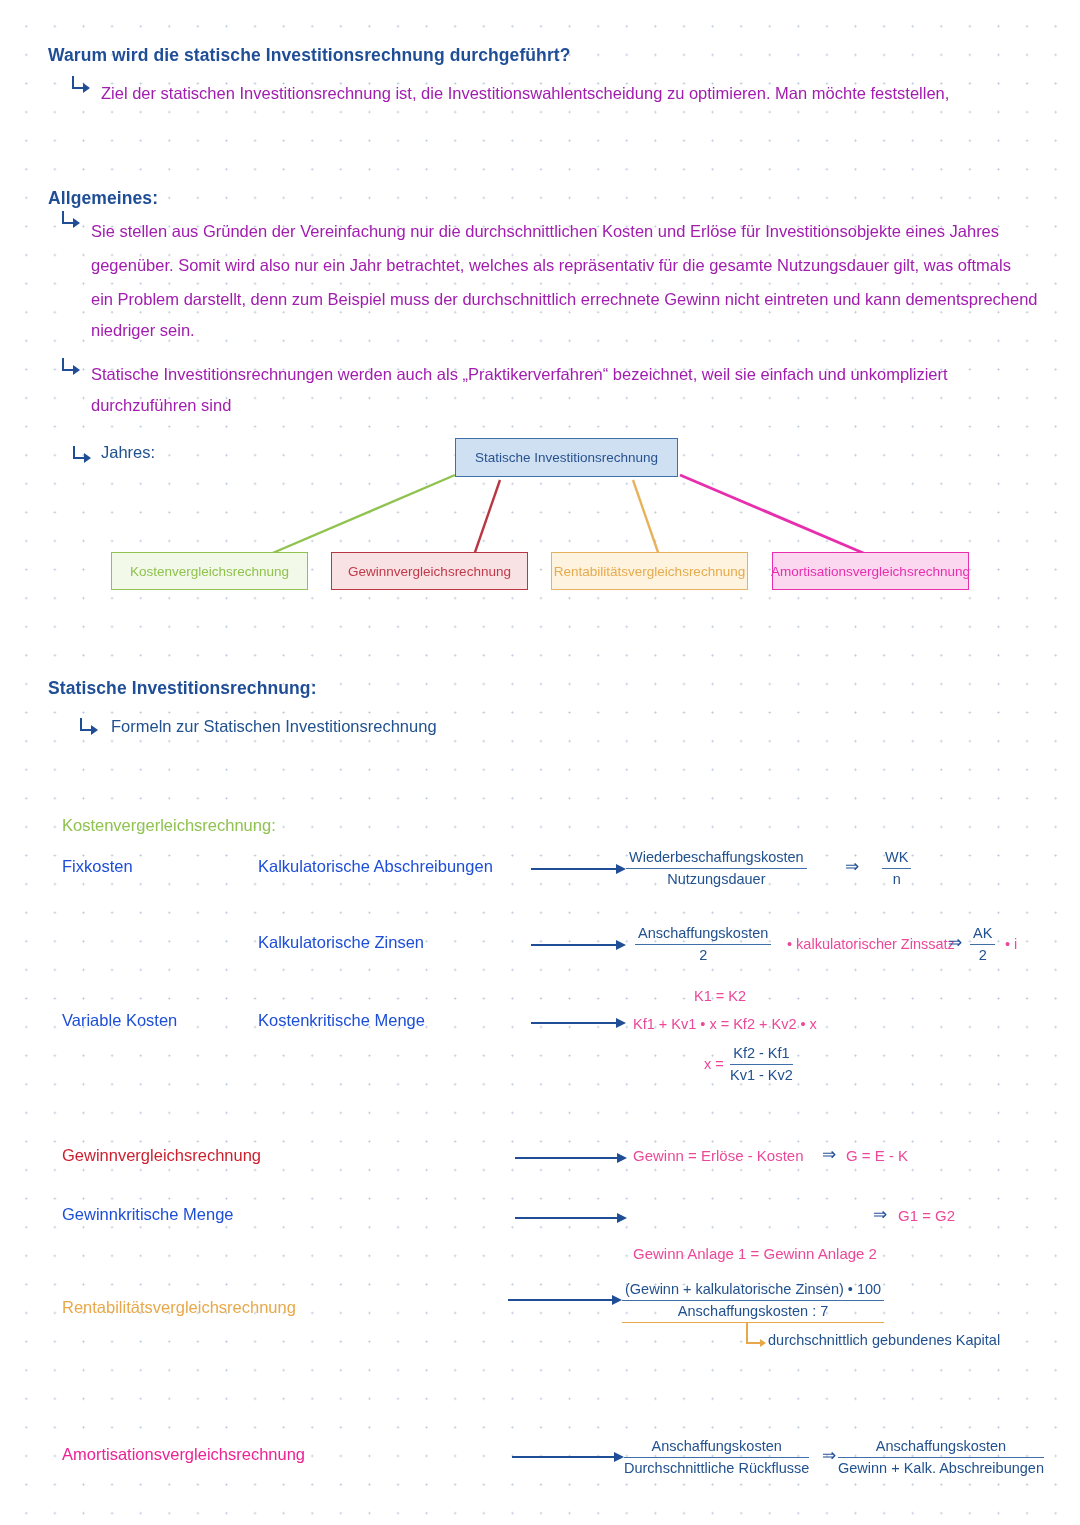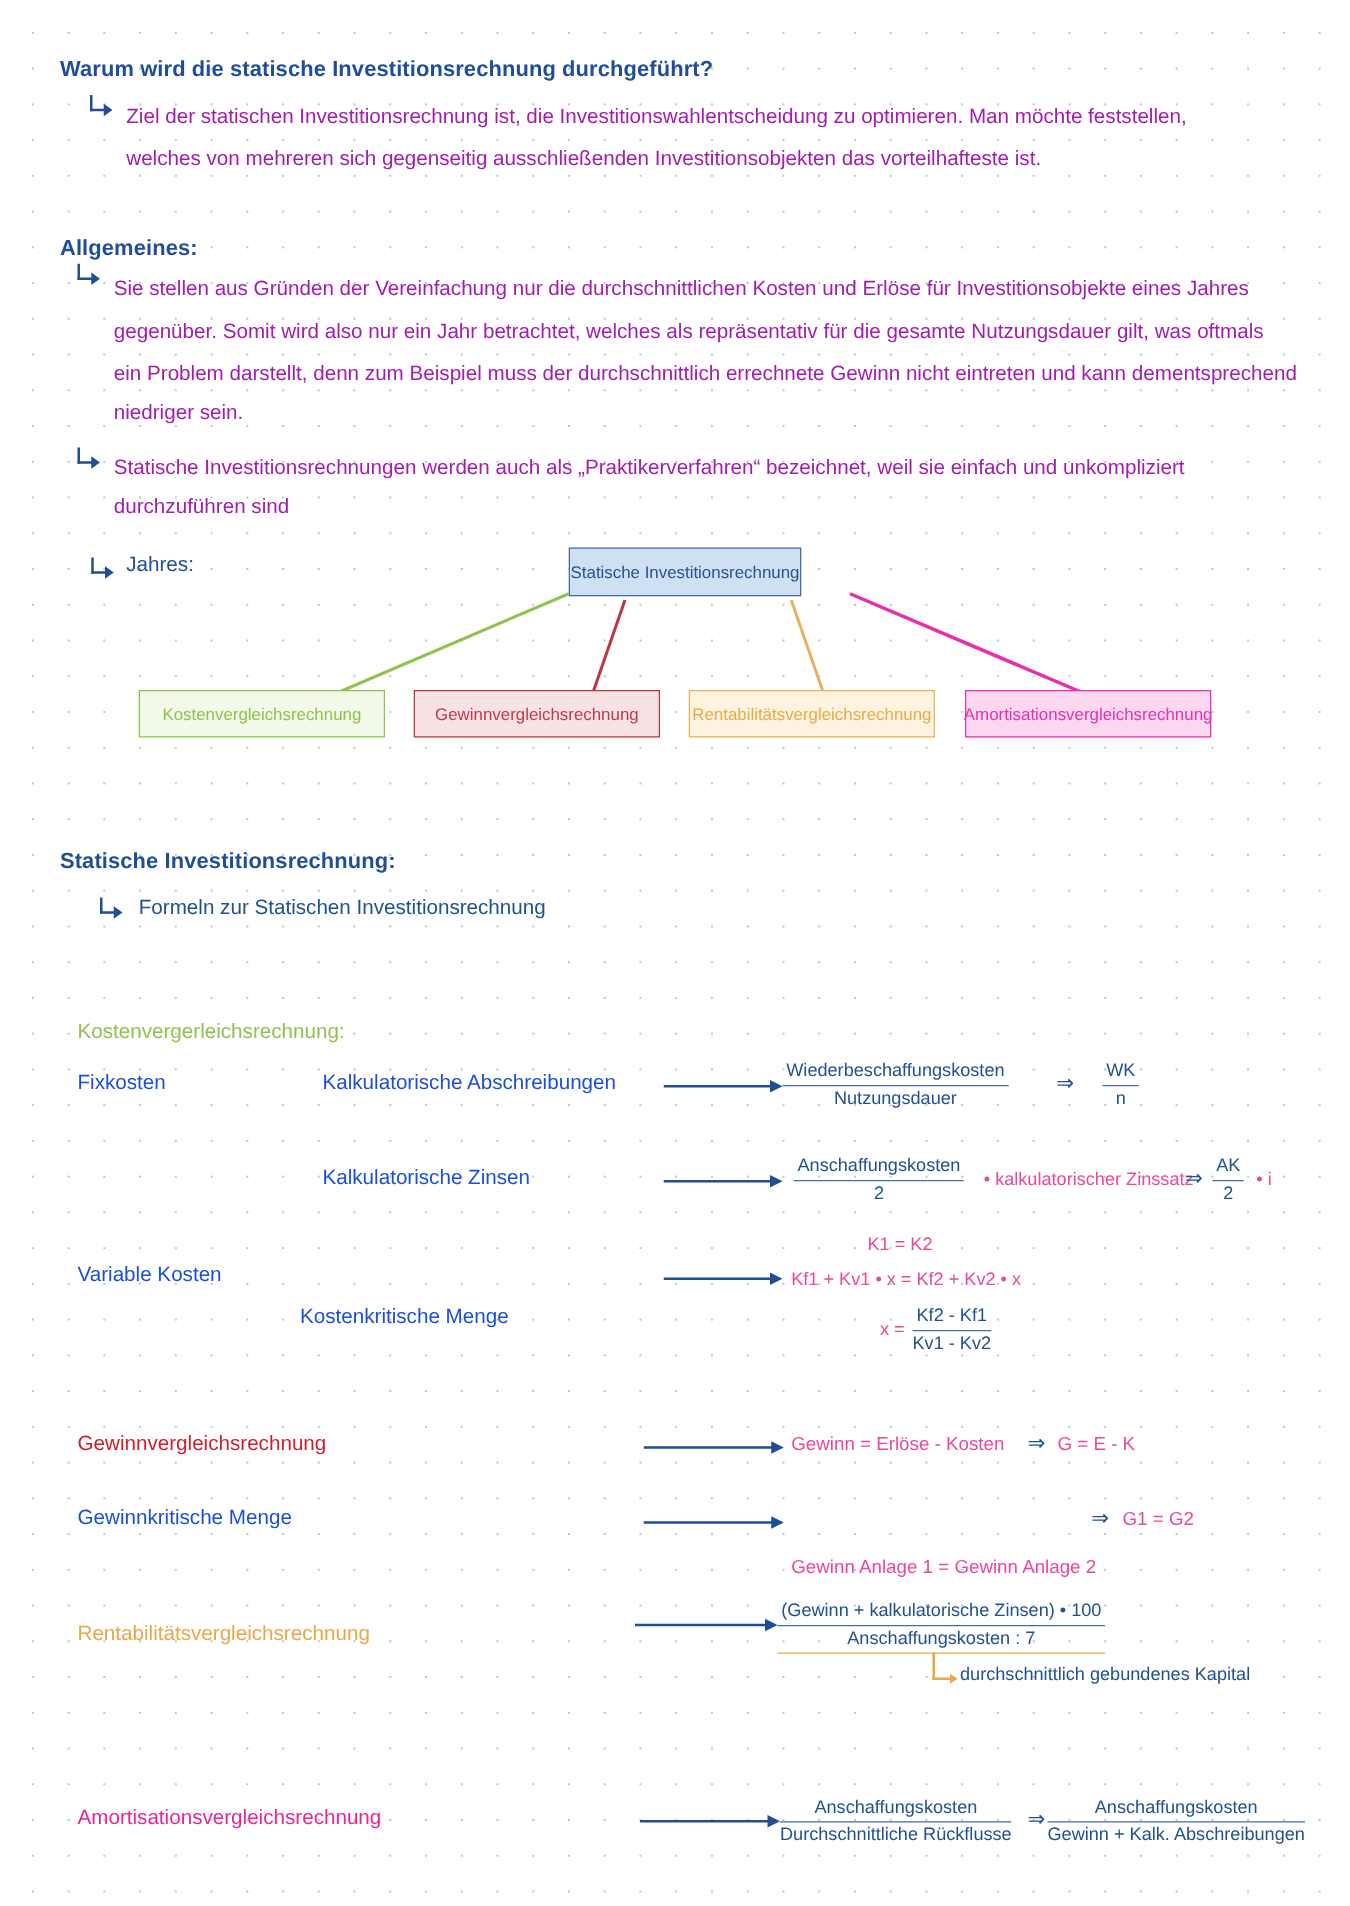--- a/index.html
+++ b/index.html
@@ -207,21 +207,20 @@
 <div id="page">
 
   <div class="abs h-bold" style="left:48px; top:45px;">Warum wird die statische Investitionsrechnung durchgeführt?</div>
 
   <div class="lhook" style="left:72px; top:76px;">
     <span class="v"></span>
       <span class="h"></span>
       <span class="head"></span>
   </div>
   <div class="abs body-txt" style="left:101px; top:74px;">Ziel der statischen Investitionsrechnung ist, die Investitionswahlentscheidung zu optimieren. Man möchte feststellen,</div>
-  <div class="abs body-txt" style="left:101px; top:108px;">welches von mehreren sich gegenseitig ausschließenden Investitionsobjekten das vorteilhafteste ist.</div>
 
   <div class="abs h-bold" style="left:48px; top:188px;">Allgemeines:</div>
 
   <div class="lhook" style="left:62px; top:211px;">
     <span class="v"></span>
       <span class="h"></span>
       <span class="head"></span>
   </div>
   <div class="abs body-txt" style="left:91px; top:212px;">Sie stellen aus Gründen der Vereinfachung nur die durchschnittlichen Kosten und Erlöse für Investitionsobjekte eines Jahres</div>
   <div class="abs body-txt" style="left:91px; top:246px;">gegenüber. Somit wird also nur ein Jahr betrachtet, welches als repräsentativ für die gesamte Nutzungsdauer gilt, was oftmals</div>
@@ -243,21 +242,21 @@
   </div>
   <div class="abs lsub" style="left:101px; top:443px;">Jahres:</div>
 
   <svg class="abs" style="left:0; top:430px; width:1080px; height:160px;">
     <line x1="455" y1="45" x2="268" y2="125" stroke="#8fc24e" stroke-width="2.4"></line>
     <line x1="500" y1="50" x2="473" y2="128" stroke="#b93742" stroke-width="2.4"></line>
     <line x1="633" y1="50" x2="660" y2="128" stroke="#e8b25c" stroke-width="2.4"></line>
     <line x1="680" y1="45" x2="868" y2="125" stroke="#e72fae" stroke-width="2.8"></line>
   </svg>
 
-  <div class="dbox dbox-root" style="left:455px; top:438px; width:186px; height:39px;">
+  <div class="dbox dbox-root" style="left:455px; top:438px; width:223px; height:39px;">
     <span>Statische Investitionsrechnung</span>
   </div>
 
   <div class="dbox dbox-green" style="left:111px; top:552px; width:197px; height:38px;">
     <span>Kostenvergleichsrechnung</span>
   </div>
 
   <div class="dbox dbox-red" style="left:331px; top:552px; width:197px; height:38px;">
     <span>Gewinnvergleichsrechnung</span>
   </div>
@@ -314,21 +313,21 @@
 
   <div class="frac" style="left:970px; top:924px;">
     <span class="num">AK</span>
     <span class="den">2</span>
   </div>
 
   <div class="plain" style="left:1005px; top:936px;">• i</div>
 
   <div class="sec-label c-blue" style="left:62px; top:1011px;">Variable Kosten</div>
 
-  <div class="sec-label c-blue" style="left:240px; top:1011px;margin-top:33px;">Kostenkritische Menge</div>
+  <div class="sec-label c-blue" style="left:258px; top:1011px;">Kostenkritische Menge</div>
 
   <div class="arrow" style="left:531px; top:1022px; width:93px;"></div>
 
   <div class="plain" style="left:694px; top:988px;">K1 = K2</div>
 
   <div class="plain" style="left:633px; top:1016px;">Kf1 + Kv1 • x = Kf2 + Kv2 • x</div>
 
   <div class="plain" style="left:704px; top:1056px;">x =</div>
 
   <div class="frac" style="left:730px; top:1044px;">

